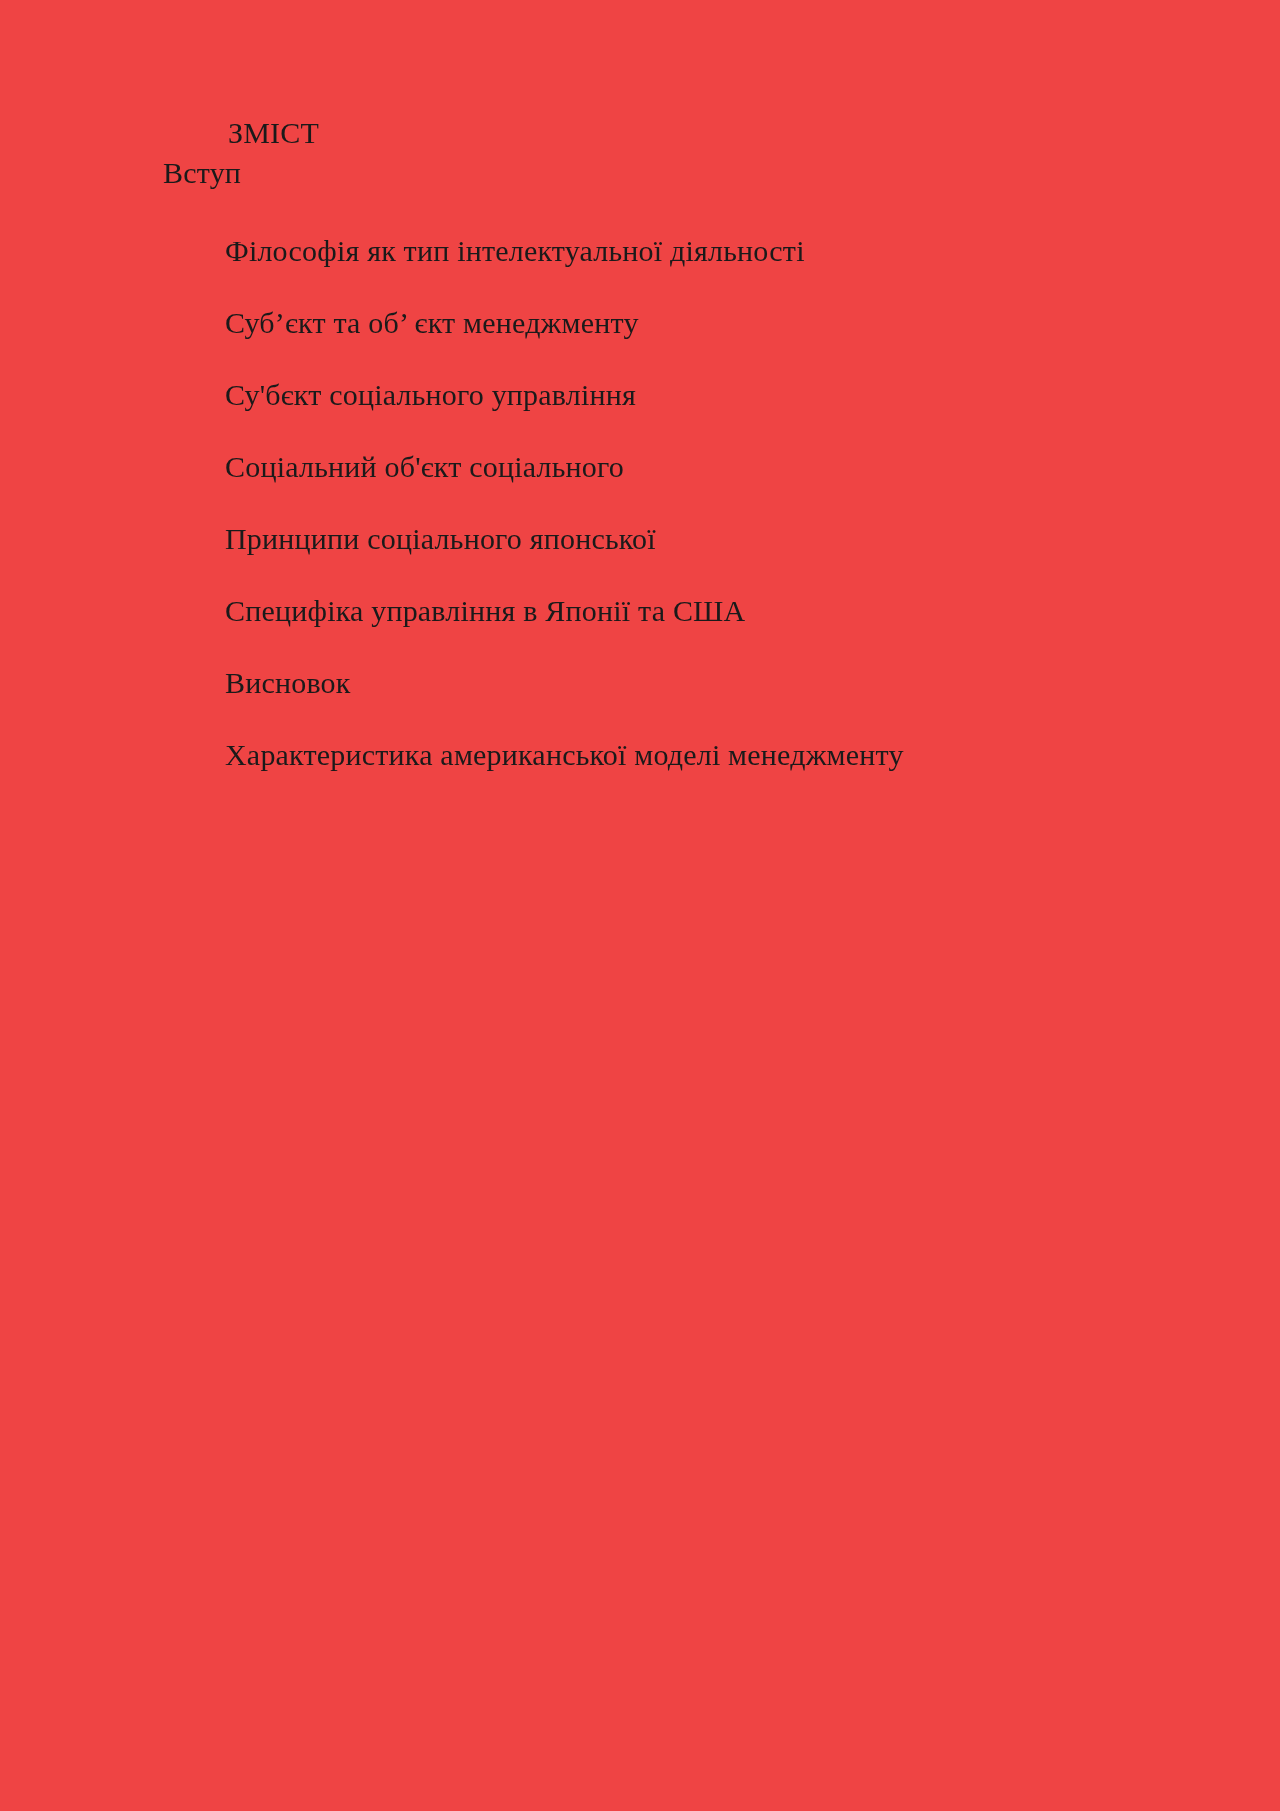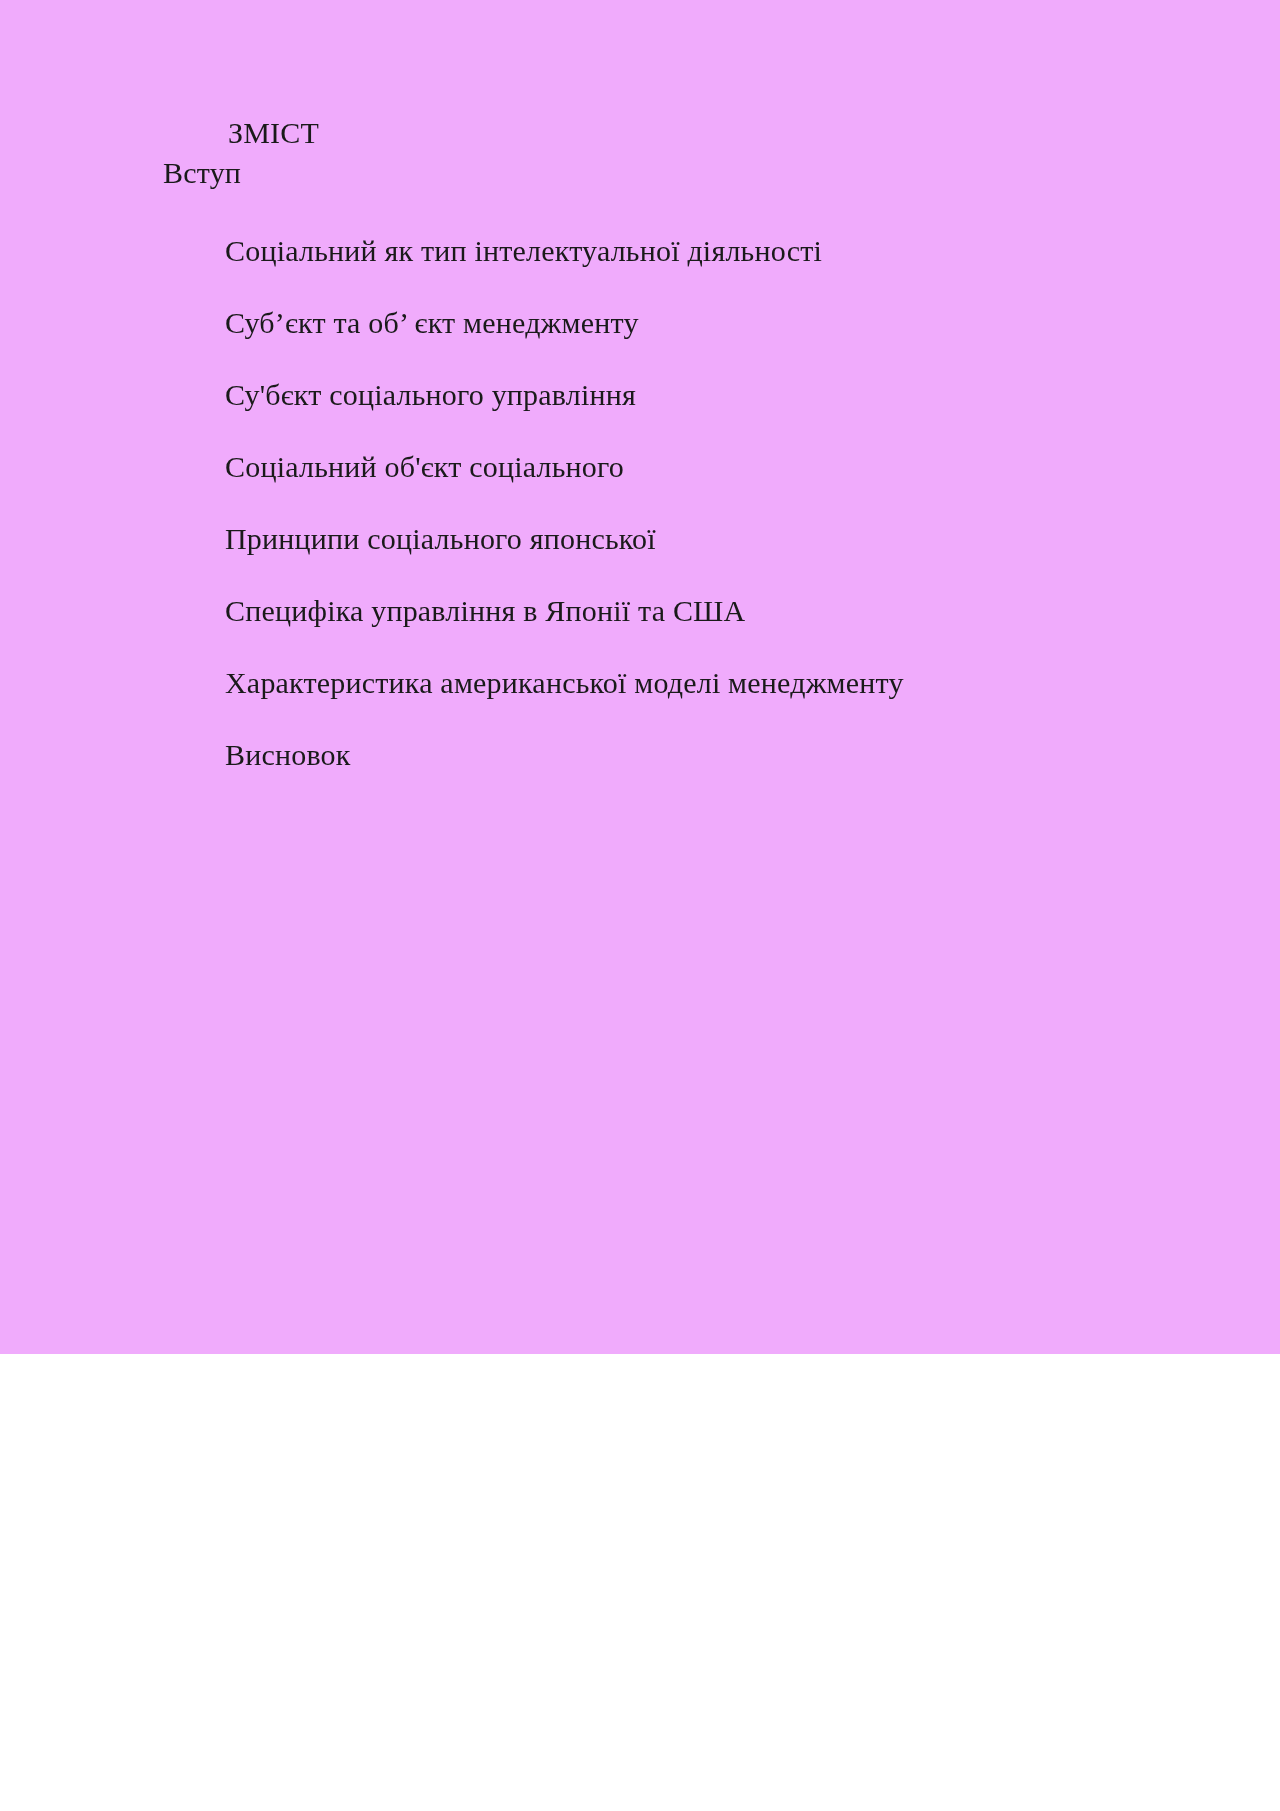--- a/index.html
+++ b/index.html
@@ -4,22 +4,22 @@
 <title>ЗМІСТ</title>
 <style>
   html, body {
     margin: 0;
     padding: 0;
     background: #ffffff;
   }
   .page {
     position: relative;
     width: 1280px;
-    height: 1354px;
-    background: #f0abfc;
+    height: 1811px;
+    background: #ef4444;
     overflow: hidden;
     box-sizing: border-box;
     padding-top: 113px;
     font-family: "Liberation Serif", "DejaVu Serif", serif;
     color: #1a1a1a;
   }
   .line {
     margin: 0;
     font-size: 30px;
     line-height: 40px;
@@ -40,22 +40,22 @@
     margin-top: 38px;
   }
 </style>
 </head>
 <body>
 
 <div class="page">
   <p class="line doc-title">ЗМІСТ</p>
   <div>
       <p class="line entry-noindent">Вступ</p>
-      <p class="line entry-indent first-indent">Соціальний як тип інтелектуальної діяльності</p>
+      <p class="line entry-indent first-indent">Філософія як тип інтелектуальної діяльності</p>
       <p class="line entry-indent">Суб’єкт та об’ єкт менеджменту</p>
       <p class="line entry-indent">Су'бєкт соціального управління</p>
       <p class="line entry-indent">Соціальний об'єкт соціального</p>
       <p class="line entry-indent">Принципи соціального японської</p>
       <p class="line entry-indent">Специфіка управління в Японії та США</p>
+      <p class="line entry-indent">Висновок</p>
       <p class="line entry-indent">Характеристика американської моделі менеджменту</p>
-      <p class="line entry-indent">Висновок</p>
     </div>
 </div>
 
 </body></html>

